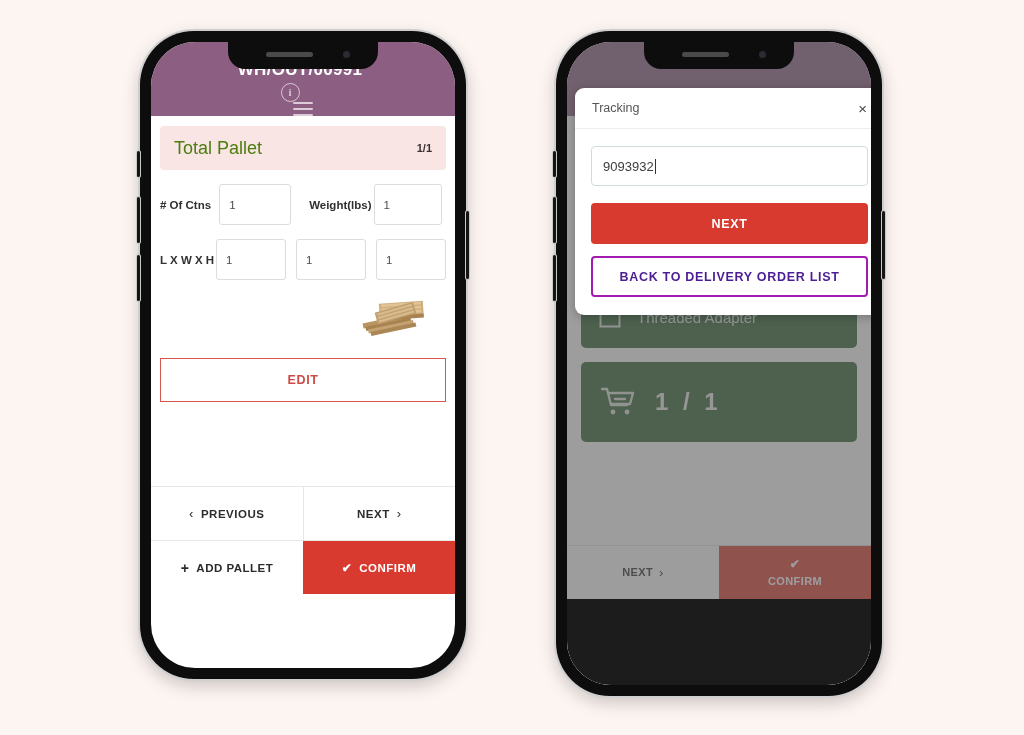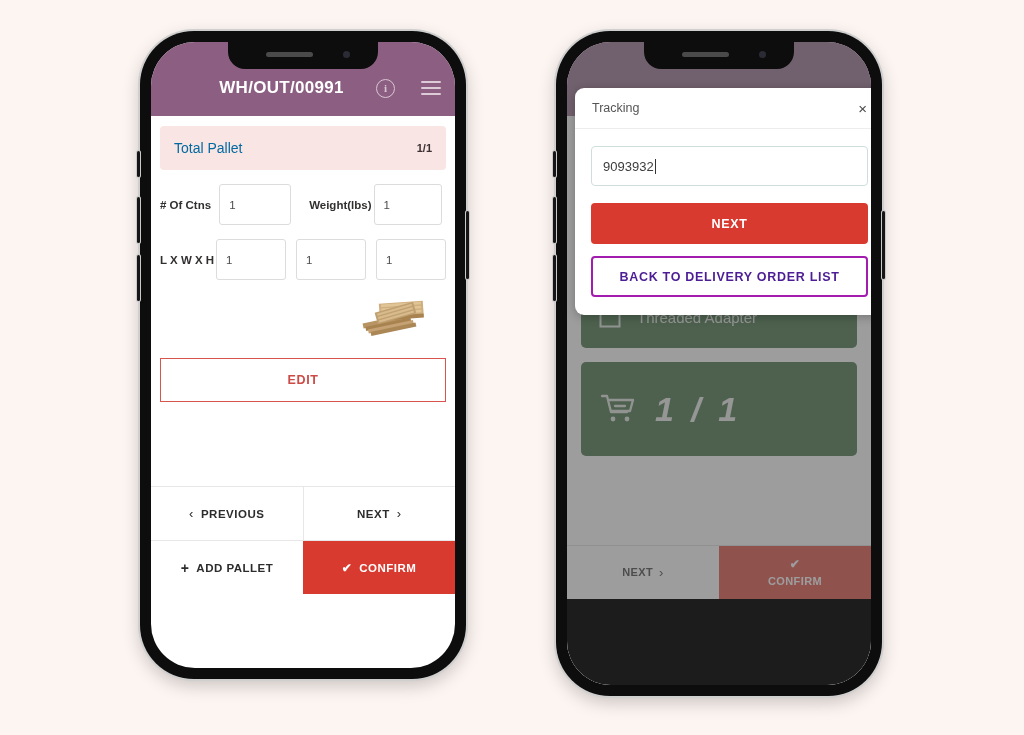--- a/index.html
+++ b/index.html
@@ -78,20 +78,21 @@
     background: #8c5f82;
     display: flex;
     align-items: center;
     padding: 0 14px;
     box-sizing: border-box;
     color: #f3eaf0;
     position: relative;
     z-index: 10;
     padding-top: 18px;
     height: 74px;
+    flex-direction: column;
   }
   .hdr-back {
     font-size: 22px;
     font-weight: bold;
     color: #e8dce5;
     width: 28px;
     text-align: left;
     line-height: 1;
     cursor: pointer;
   }
@@ -136,21 +137,21 @@
     margin: 10px 9px 0 9px;
     background: #f9e5e3;
     border-radius: 4px;
     height: 44px;
     display: flex;
     align-items: center;
     justify-content: space-between;
     padding: 0 14px;
     box-sizing: border-box;
   }
-  .banner-label { font-size: 14px; color: #0369a1; }
+  .banner-label { font-size: 18px; color: #4d7c0f; }
   .banner-value { font-size: 11px; color: #3b3134; font-weight: bold; }
 
   .form-row {
     display: flex;
     align-items: center;
     padding: 0 9px;
     box-sizing: border-box;
     margin-top: 14px;
   }
   .form-label {
@@ -260,26 +261,25 @@
     color: #e9ece9;
   }
   .gc-1 {
     height: 62px;
     padding: 0 16px;
     gap: 14px;
     font-size: 15px;
   }
   .gc-2 {
     height: 66px;
-    padding: 14px 20px;
+    padding: 7px 20px;
     gap: 20px;
-    font-size: 34px;
+    font-size: 24px;
     font-weight: bold;
     letter-spacing: 4px;
-    font-style: italic;
   }
   .p2-bottom {
     position: absolute;
     left: 0; right: 0;
     bottom: 86px;
     display: flex;
     border-top: 1px solid #e0e0e0;
     background: #fff;
   }
   .p2-cell {

